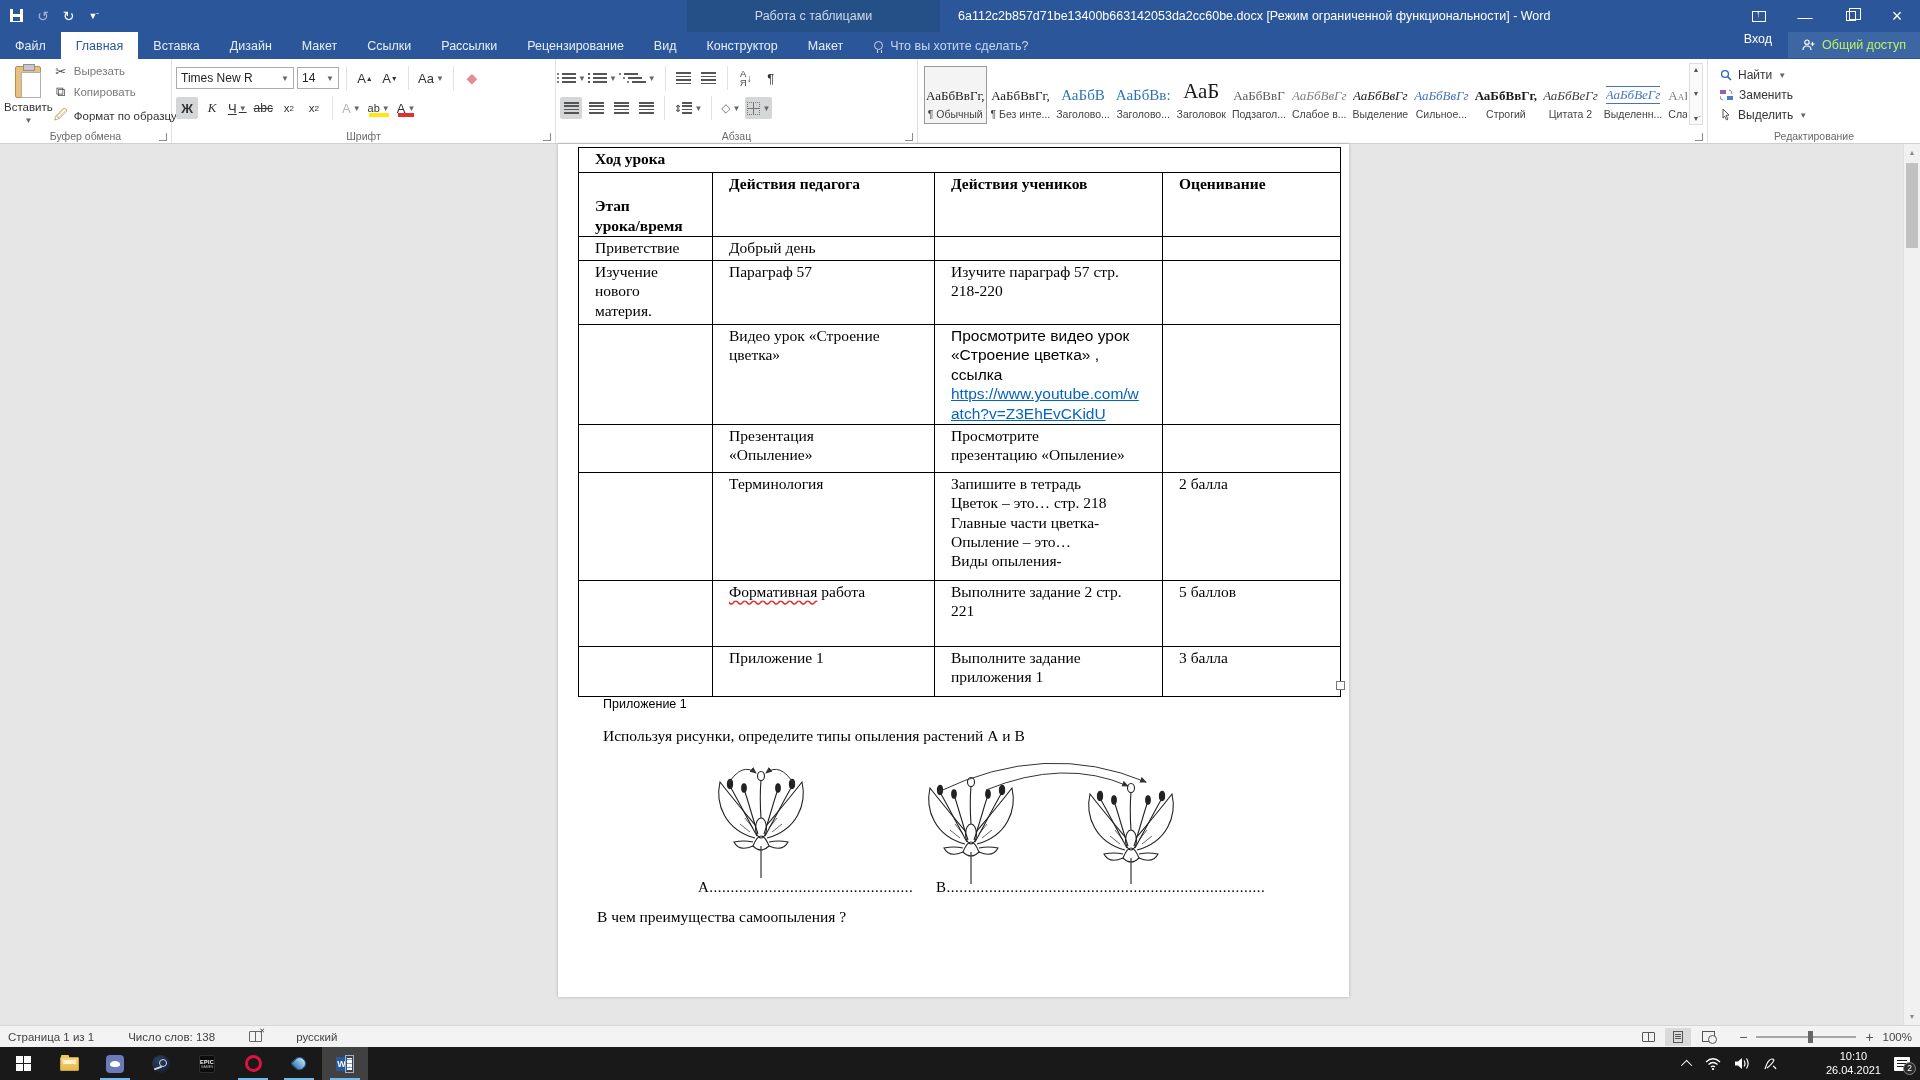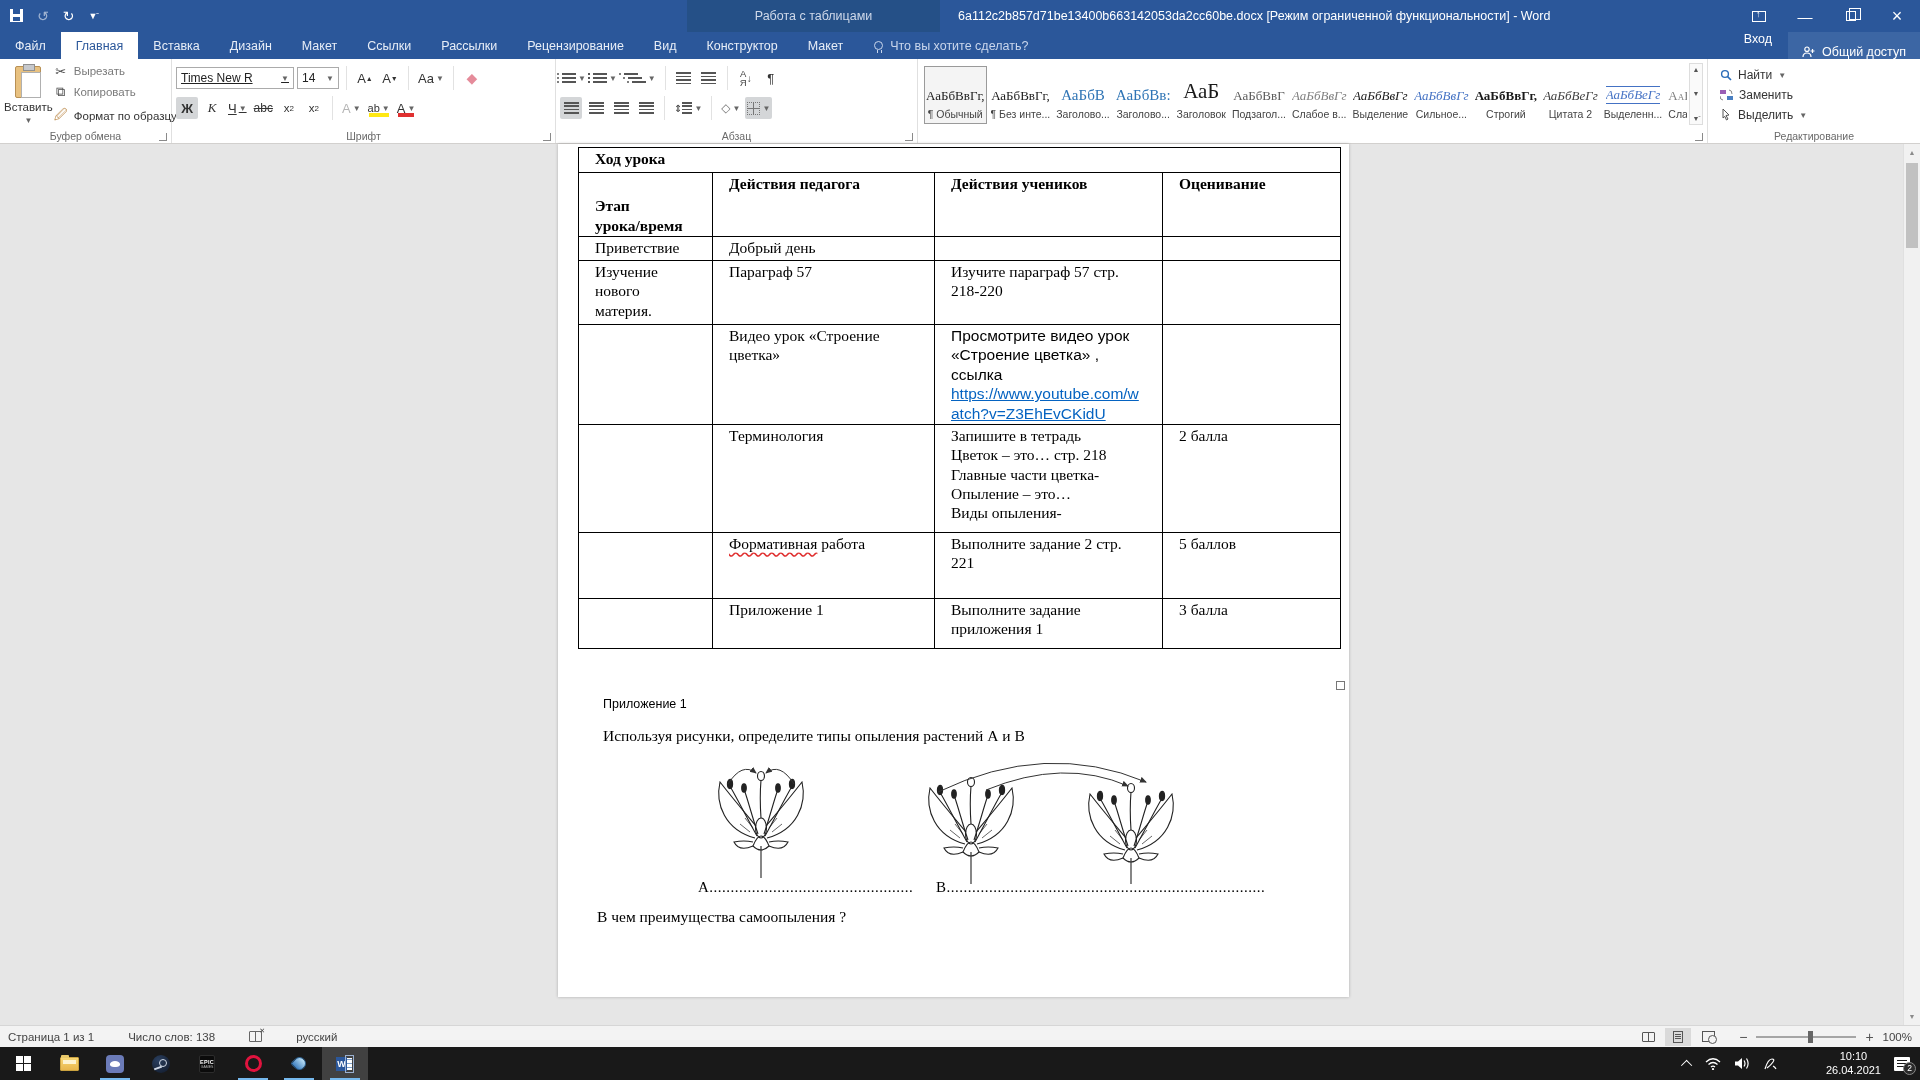--- a/index.html
+++ b/index.html
@@ -27,21 +27,21 @@
 
   
   .tabrow { height:27px; background:#2b579a; display:flex; align-items:stretch; position:relative; }
   .rtab { padding:0 15px; display:flex; align-items:center; color:#e8eef7; font-size:12.5px; cursor:default; }
   .rtab.active { background:#fff; color:#2b579a; }
   .tellme { display:flex; align-items:center; gap:7px; padding:0 16px; color:#c9d6ec; font-size:12.5px; }
   .bulb { width:9px; height:9px; border:1.4px solid #c9d6ec; border-radius:50%; position:relative; }
   .bulb::after { content:""; position:absolute; left:2px; top:8px; width:3px; height:3px; border-left:1.4px solid #c9d6ec; border-right:1.4px solid #c9d6ec; }
   .tr-right { position:absolute; right:0; top:0; height:43px; display:flex; align-items:flex-start; }
   .signin { display:flex; align-items:center; padding:0 16px; color:#fff; font-size:12.5px; }
-  .share { display:flex; align-items:center; gap:7px; padding:13px 14px; background:#3c66a4; color:#ffffff; font-size:12.5px; }
+  .share { display:flex; align-items:center; gap:7px; padding:6px 14px; background:#3c66a4; color:#bef264; font-size:12.5px; }
 
   
   .ribbon { height:85px; background:#fff; border-bottom:1px solid #d2d0ce; display:flex; position:relative; }
   .rgroup { position:relative; border-right:1px solid #e0e0e0; padding:4px 4px 16px 4px; display:flex; }
   .grp-label { position:absolute; bottom:1px; left:0; right:0; text-align:center; font-size:10.5px; color:#6a6a6a; }
   .launcher { position:absolute; bottom:2px; right:4px; width:8px; height:8px; border-right:1.4px solid #8a8a8a; border-bottom:1.4px solid #8a8a8a; }
   .ic { font-size:13px; color:#4a4a4a; }
 
   .g-clip { width:172px; }
   .paste-btn { width:56px; display:flex; flex-direction:column; align-items:center; justify-content:center; gap:3px; font-size:11.5px; color:#333; }
@@ -50,21 +50,21 @@
   .clip-ic::after { content:""; position:absolute; left:7px; top:-3px; width:10px; height:5px; background:#c6c8cc; border:1px solid #909090; }
   .clip-small { display:flex; flex-direction:column; justify-content:center; gap:5px; }
   .sbtn { display:flex; align-items:center; gap:5px; font-size:11.5px; color:#7a7a7a; white-space:nowrap; }
   .sbtn .ic { width:16px; text-align:center; }
   .brush { color:#c59a63; }
 
   .g-font { width:384px; flex-direction:column; padding-top:7px; gap:6px; }
   .frow { display:flex; align-items:center; gap:3px; }
   .combo { border:1px solid #ababab; background:#fff; font-size:12px; color:#222; display:flex; align-items:center; justify-content:space-between; padding:1px 4px; height:22px; }
   .combo .dd { font-size:8px; color:#666; margin-left:5px; }
-  .fname { width:118px;text-decoration:underline; } .fsize { width:42px; }
+  .fname { width:118px; } .fsize { width:42px; }
   .tbtn { min-width:22px; height:22px; display:flex; align-items:center; justify-content:center; font-size:13px; color:#333; padding:0 2px; border-radius:2px; }
   .tbtn.on { background:#d4d6d8; }
   .tbtn .dd { font-size:8px; color:#666; margin-left:2px; }
   .bold-g { font-weight:bold; } .ital-g { font-style:italic; font-family:"Liberation Serif",serif; }
   .und-g { text-decoration:underline; } .strike-g { text-decoration:line-through; font-size:12px; }
   .sup-g,.sub-g { font-size:11.5px; } .sup-g sup,.sub-g sub { font-size:8px; }
   .dis { color:#b5b5b5; }
   .colorbar { position:relative; }
   .colorbar i { position:absolute; left:3px; bottom:2px; right:3px; height:4px; font-style:normal; }
   .hl i { background:#ffe812; } .fc i { background:#e03030; }
@@ -532,20 +532,28 @@
 218-220</td>
             <td></td>
           </tr>
           <tr class="rh2">
             <td></td>
             <td>Видео урок «Строение
 цветка»</td>
             <td class="linkcell"><span>Просмотрите видео урок
 «Строение цветка» , ссылка
 </span><a href="#">https://www.youtube.com/watch?v=Z3EhEvCKidU</a></td>
+            <td></td>
+          </tr>
+          <tr class="rh3">
+            <td></td>
+            <td>Презентация
+«Опыление»</td>
+            <td>Просмотрите
+презентацию «Опыление»</td>
             <td></td>
           </tr>
           <tr class="rh4">
             <td></td>
             <td>Терминология</td>
             <td>Запишите в тетрадь
 Цветок – это…  стр. 218
 Главные части цветка-
 Опыление – это…
 Виды опыления-</td>

